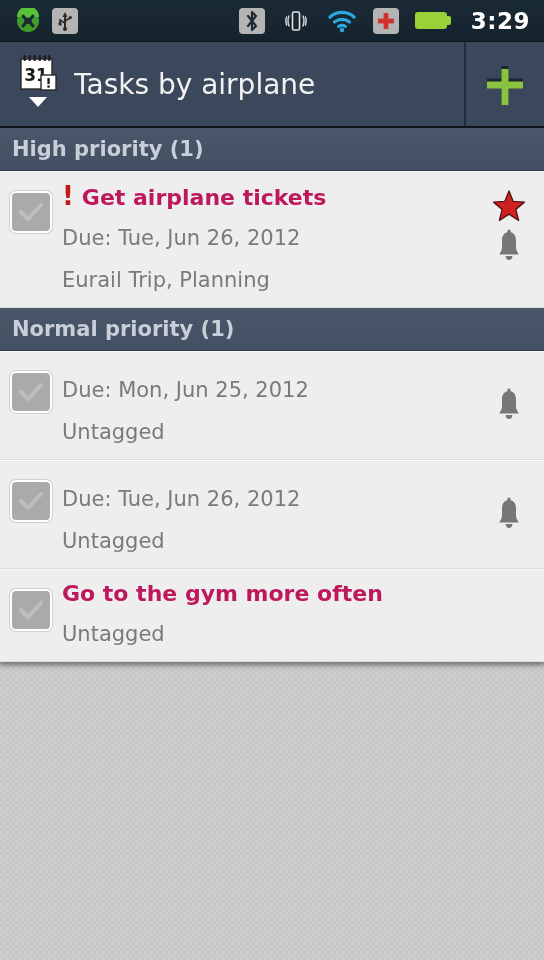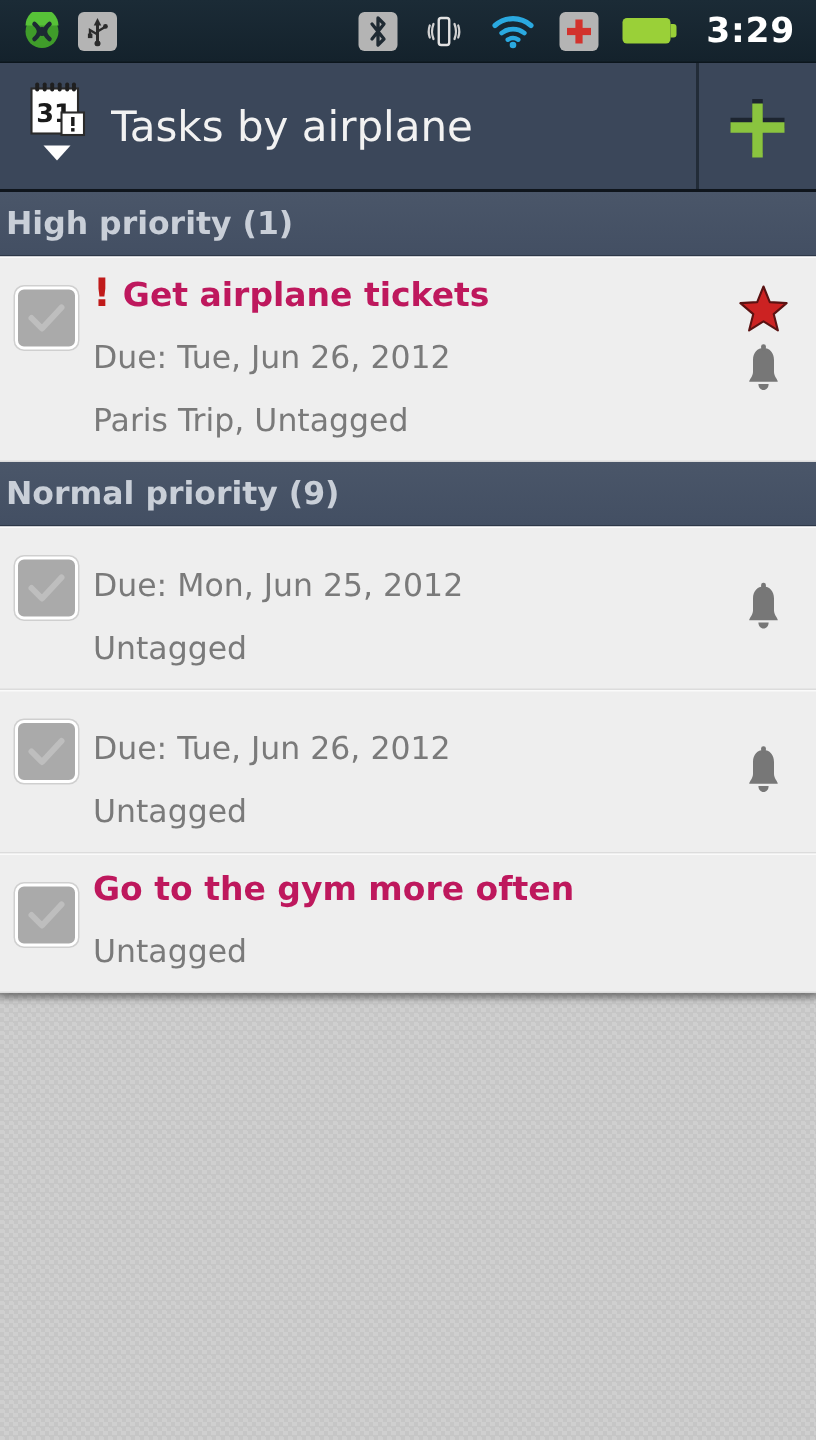--- a/index.html
+++ b/index.html
@@ -143,21 +143,21 @@
     box-shadow: 0 3px 6px rgba(0,0,0,0.28);
     z-index: 2;
   }
 
   .section-header {
     background: #46536a;
     background-image: linear-gradient(#4a5669 0%, #434f63 100%);
     color: #c9cfd8;
     font-size: 21px;
     font-weight: bold;
-    padding: 9px 0 9px 4px;
+    padding: 9px 0 9px 12px;
     height: 43px;
     display: flex;
     align-items: center;
     border-bottom: 1px solid #2d3748;
   }
 
   .task-row {
     position: relative;
     display: flex;
     align-items: flex-start;
@@ -341,34 +341,34 @@
               <path d="M4 14 L11 21 L24 7" stroke="#bebebe" stroke-width="4" fill="none" stroke-linecap="round" stroke-linejoin="round"></path>
             </svg>
           </div>
         </div>
         <div class="task-body">
           <div class="task-title-line">
             <span class="prio-bang">!</span>
             <span class="task-title">Get airplane tickets</span>
           </div>
           <div class="task-due">Due: Tue, Jun 26, 2012</div>
-          <div class="task-tags">Paris Trip, Untagged</div>
+          <div class="task-tags">Eurail Trip, Planning</div>
         </div>
         <div class="icons-cell">
           <svg class="ico-star" viewBox="0 0 34 34">
             <path d="M17 2 L21.2 12.4 L32.4 13.1 L23.8 20.4 L26.6 31.3 L17 25.2 L7.4 31.3 L10.2 20.4 L1.6 13.1 L12.8 12.4 Z" fill="#cc2222" stroke="#5b1212" stroke-width="1.4" stroke-linejoin="round"></path>
           </svg>
           <svg class="ico-bell" viewBox="0 0 30 34">
             <path d="M15 3 C11 3 8 6 8 11 L8 19 C8 22 5.5 24 5.5 25.5 L24.5 25.5 C24.5 24 22 22 22 19 L22 11 C22 6 19 3 15 3 Z" fill="#777777"></path>
             <rect x="13.4" y="0.5" width="3.2" height="4" rx="1.5" fill="#777777"></rect>
             <path d="M11.6 27 C11.6 29.4 13.1 31 15 31 C16.9 31 18.4 29.4 18.4 27 Z" fill="#777777"></path>
           </svg>
         </div>
       </div>
-      <div class="section-header">Normal priority (9)</div>
+      <div class="section-header">Normal priority (1)</div>
       <div class="task-row">
         <div class="cb-cell">
           <div class="checkbox">
             <svg class="cb-check" viewBox="0 0 28 28">
               <path d="M4 14 L11 21 L24 7" stroke="#bebebe" stroke-width="4" fill="none" stroke-linecap="round" stroke-linejoin="round"></path>
             </svg>
           </div>
         </div>
         <div class="task-body">
           <div class="task-due">Due: Mon, Jun 25, 2012</div>

